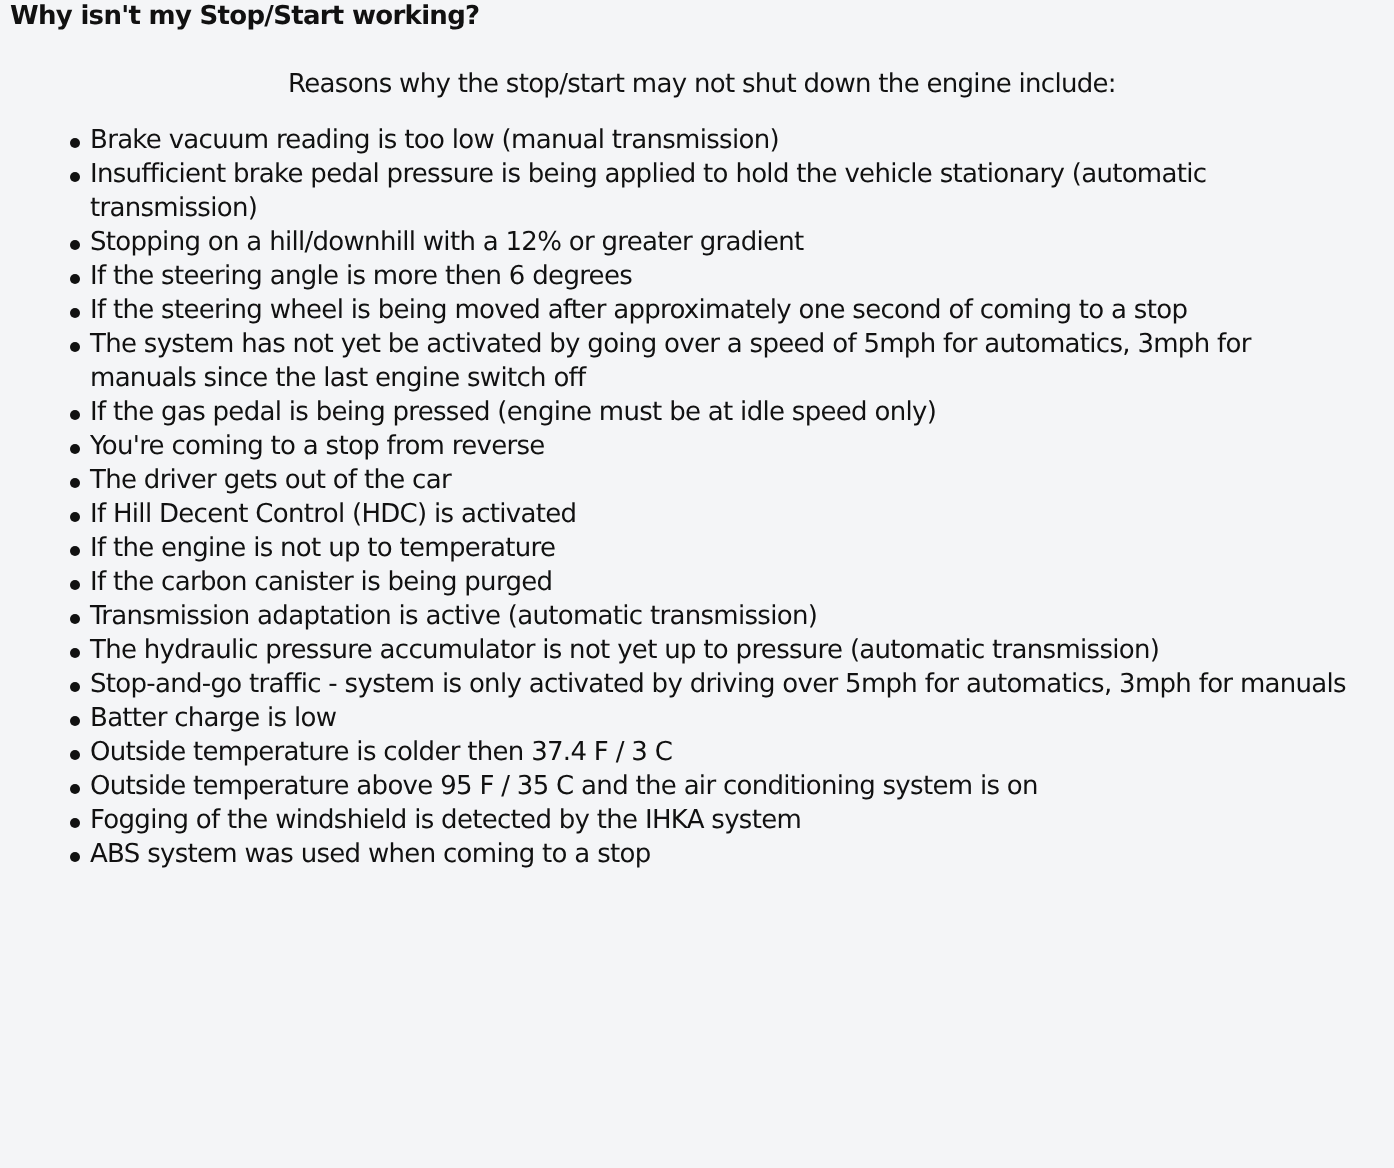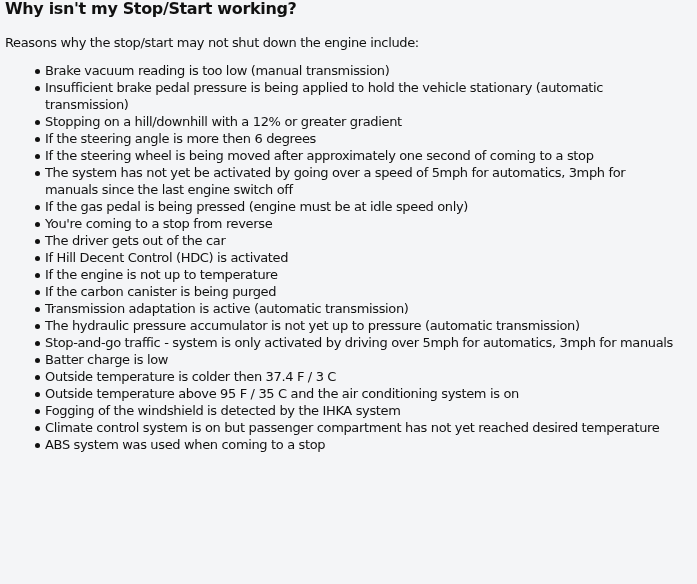--- a/index.html
+++ b/index.html
@@ -14,36 +14,37 @@
       font-family: "DejaVu Sans", sans-serif;
       font-size: 13px;
       color: #111;
       letter-spacing: -0.35px;
     }
     .page {
       padding: 0 0 0 5px;
     }
     .title {
       font-weight: bold;
-      font-size: 16px;
+      font-size: 13px;
       line-height: 17px;
       margin: 0;
       padding-top: 0px;
     }
     .intro {
       line-height: 17px;
       margin: 0;
       width: 690px;
     }
     .spacer {
       height: 17px;
     }
     .reasons-lead {
       line-height: 17px;
       margin: 0;
+      text-align: center;
     }
     ul.reasons {
       margin: 11px 0 0 0;
       padding: 0 0 0 40px;
       list-style: none;
       width: 630px;
     }
     ul.reasons li {
       position: relative;
       line-height: 17px;
@@ -80,16 +81,15 @@
     <li>If Hill Decent Control (HDC) is activated</li>
     <li>If the engine is not up to temperature</li>
     <li>If the carbon canister is being purged</li>
     <li>Transmission adaptation is active (automatic transmission)</li>
     <li>The hydraulic pressure accumulator is not yet up to pressure (automatic transmission)</li>
     <li>Stop-and-go traffic - system is only activated by driving over 5mph for automatics, 3mph for manuals</li>
     <li>Batter charge is low</li>
     <li>Outside temperature is colder then 37.4 F / 3 C</li>
     <li>Outside temperature above 95 F / 35 C and the air conditioning system is on</li>
     <li>Fogging of the windshield is detected by the IHKA system</li>
-    <li>Climate control system is on but passenger compartment has not yet reached desired temperature</li>
     <li>ABS system was used when coming to a stop</li>
   </ul>
 </div>
 
 </body></html>

